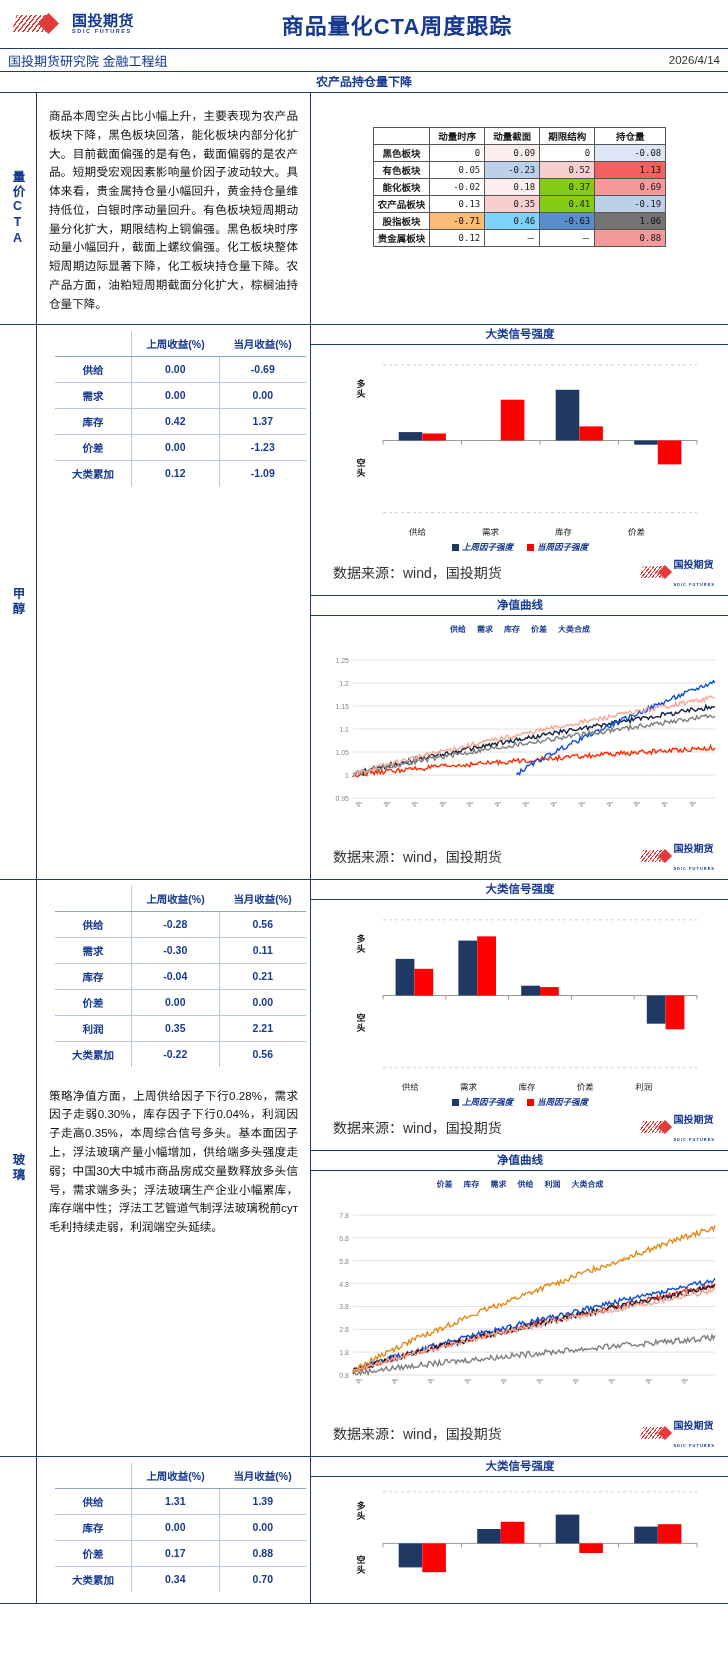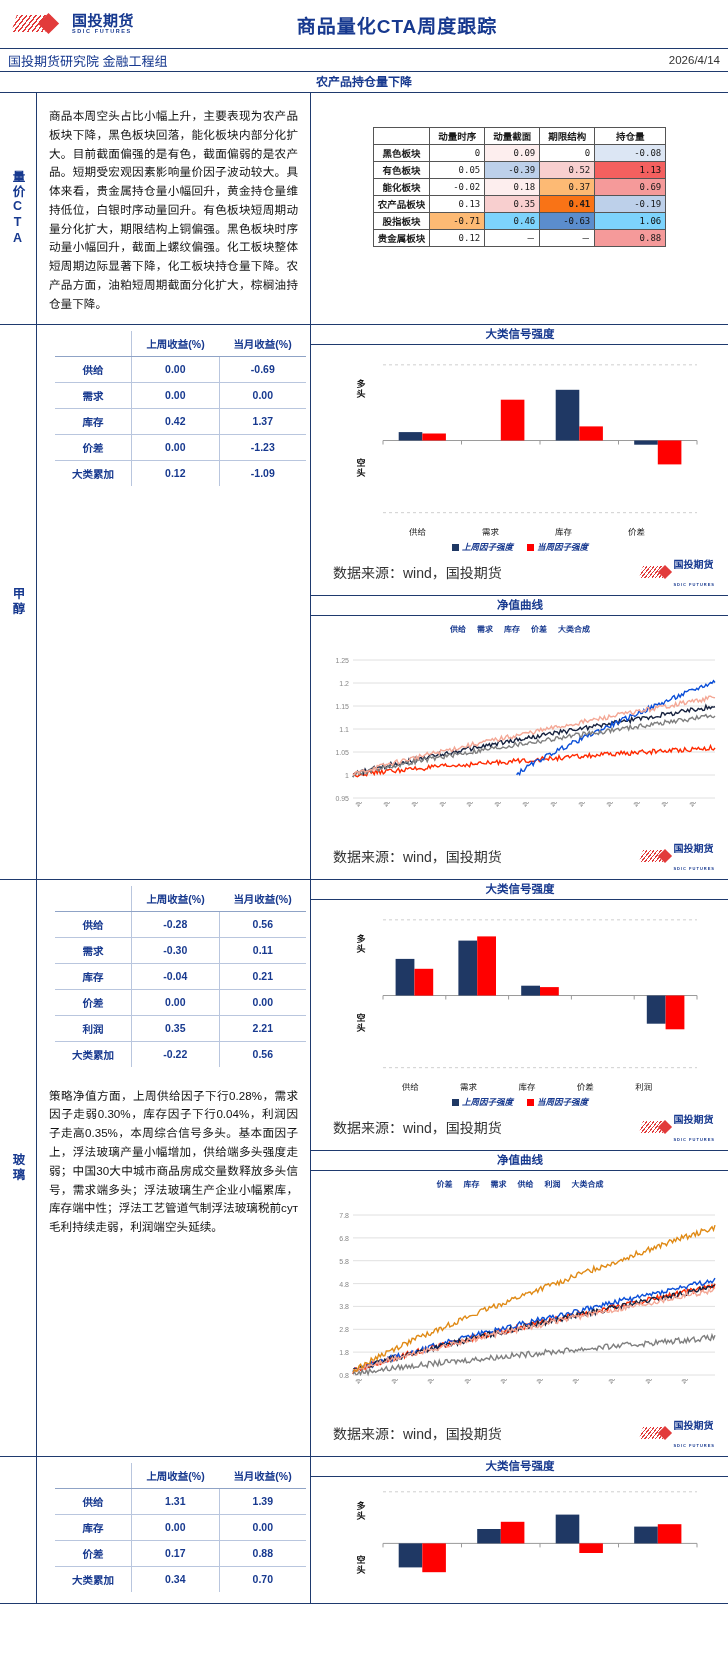--- a/index.html
+++ b/index.html
@@ -26,21 +26,21 @@
     transform:skewX(-18deg);
   }
   .logo-mark .dia{
     position:absolute;left:27px;top:3px;width:15px;height:15px;
     background:#e23b3b;transform:rotate(45deg);
   }
   .logo-txt{line-height:1;}
   .logo-txt .cn{font-size:15px;font-weight:bold;color:#17398f;letter-spacing:.5px;}
   .logo-txt .en{font-size:5.5px;font-weight:bold;color:#17398f;letter-spacing:1.6px;margin-top:1px;}
   .header-title{
-    flex:1;text-align:center;font-size:19px;font-weight:bold;color:#17398f;
+    flex:1;text-align:center;font-size:22px;font-weight:bold;color:#17398f;
     letter-spacing:1px;margin-right:60px;
   }
   .subbar{
     display:flex;align-items:center;justify-content:space-between;
     height:22px;padding:0 8px;border-bottom:1px solid #1f3a6e;
   }
   .subbar .dept{font-size:13px;font-weight:normal;color:#17398f;}
   .subbar .date{font-size:11.5px;color:#333;}
   .bannerbar{
     height:20px;line-height:20px;text-align:center;
@@ -173,44 +173,44 @@
               <tr>
                 <td class="name">黑色板块</td>
                 <td class="num" style="background: rgb(255, 255, 255);">0</td>
                 <td class="num" style="background: rgb(253, 238, 238);">0.09</td>
                 <td class="num" style="background: rgb(255, 255, 255);">0</td>
                 <td class="num" style="background: rgb(220, 230, 244);">-0.08</td>
               </tr>
               <tr>
                 <td class="name">有色板块</td>
                 <td class="num" style="background: rgb(255, 255, 255);">0.05</td>
-                <td class="num" style="background: rgb(189, 208, 234);">-0.39</td>
+                <td class="num" style="background: rgb(189, 208, 234);">-0.23</td>
                 <td class="num" style="background: rgb(248, 207, 207);">0.52</td>
                 <td class="num" style="background: rgb(244, 96, 95); color: rgb(17, 17, 17); padding-left: 20px;">1.13</td>
               </tr>
               <tr>
                 <td class="name">能化板块</td>
                 <td class="num" style="background: rgb(255, 255, 255);">-0.02</td>
                 <td class="num" style="background: rgb(253, 238, 238);">0.18</td>
-                <td class="num" style="background: #fdba74;">0.37</td>
+                <td class="num" style="background: #84cc16;">0.37</td>
                 <td class="num" style="background: rgb(245, 154, 154);">0.69</td>
               </tr>
               <tr>
                 <td class="name">农产品板块</td>
                 <td class="num" style="background: rgb(255, 255, 255);">0.13</td>
                 <td class="num" style="background: rgb(248, 207, 207);">0.35</td>
-                <td class="num" style="background: #f97316; font-weight: bold;">0.41</td>
+                <td class="num" style="background: #84cc16;">0.41</td>
                 <td class="num" style="background: rgb(189, 208, 234);">-0.19</td>
               </tr>
               <tr>
                 <td class="name">股指板块</td>
                 <td class="num" style="background: #fdba74; color: rgb(17, 17, 17);">-0.71</td>
                 <td class="num" style="background: #7dd3fc;">0.46</td>
                 <td class="num" style="background: rgb(91, 141, 205); color: rgb(17, 17, 17);">-0.63</td>
-                <td class="num" style="background: #7dd3fc; color: rgb(17, 17, 17);">1.06</td>
+                <td class="num" style="background: #737373; color: rgb(17, 17, 17);">1.06</td>
               </tr>
               <tr>
                 <td class="name">贵金属板块</td>
                 <td class="num" style="background: rgb(255, 255, 255);">0.12</td>
                 <td class="num" style="background: rgb(255, 255, 255);">－</td>
                 <td class="num" style="background: rgb(255, 255, 255);">－</td>
                 <td class="num" style="background: rgb(245, 154, 154);">0.88</td>
               </tr>
             </tbody>
         </table>

